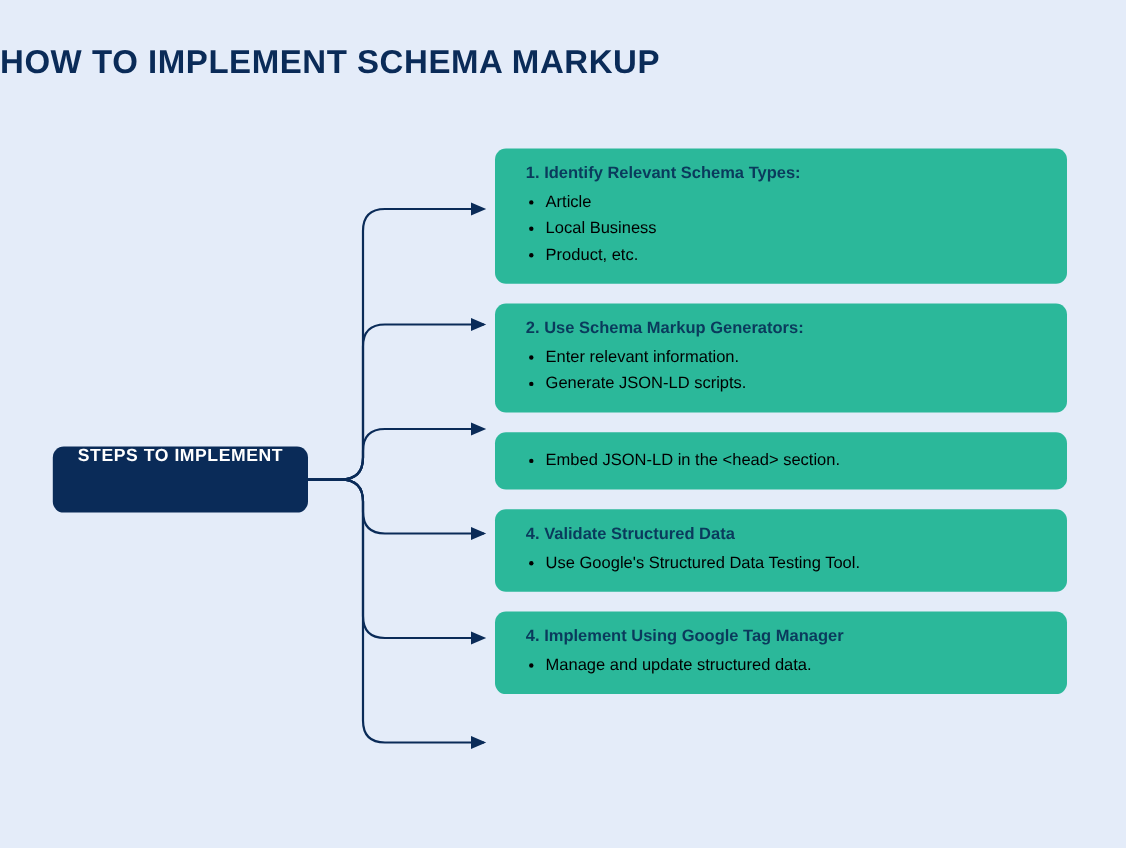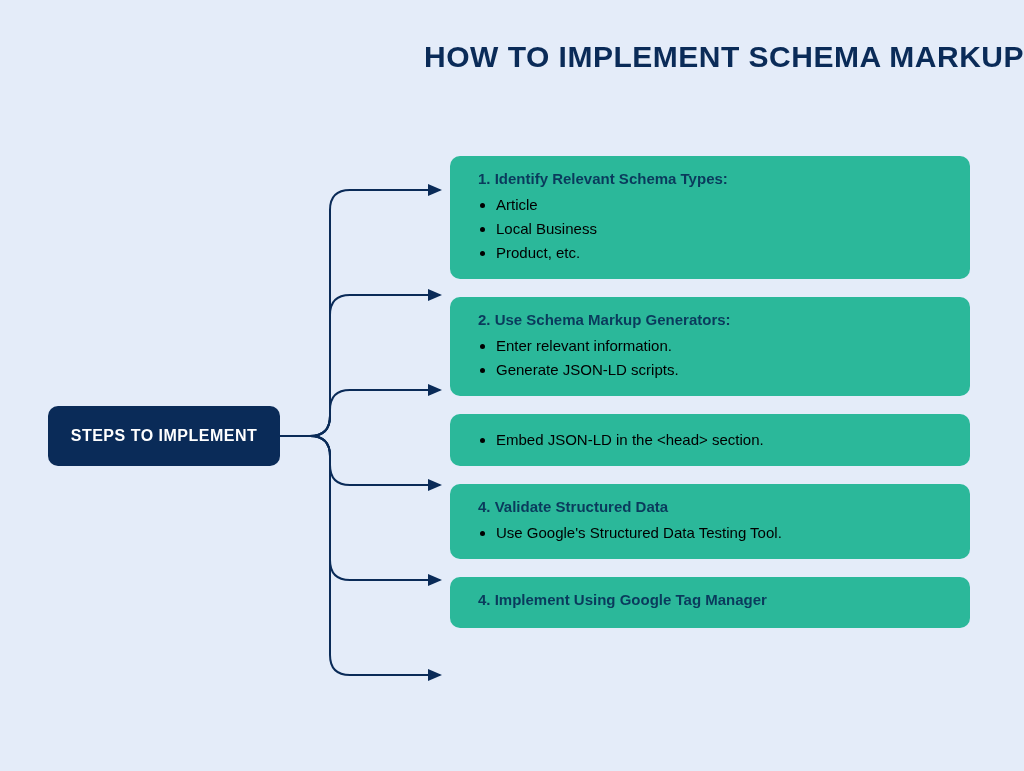--- a/index.html
+++ b/index.html
@@ -5,47 +5,46 @@
   * { margin: 0; padding: 0; box-sizing: border-box; }
   body {
     width: 1024px;
     height: 771px;
     background: #e4ecf9;
     font-family: Arial, Helvetica, sans-serif;
     position: relative;
     overflow: hidden;
   }
   .title {
-    text-align: right;
+    text-align: left;
     font-size: 30px;
     font-weight: 800;
     color: #0a2b58;
     letter-spacing: 0.5px;
     padding-top: 40px;
   }
   .root-box {
     position: absolute;
     left: 48px;
     top: 406px;
     width: 232px;
     height: 60px;
     background: #0a2b58;
     color: #ffffff;
     border-radius: 10px;
     display: flex;
-    align-items: center;
     justify-content: center;
     font-size: 16px;
     font-weight: 800;
     letter-spacing: 0.5px;
   }
   .steps {
     position: absolute;
     left: 450px;
-    top: 156px;
+    top: 135px;
     width: 520px;
     display: flex;
     flex-direction: column;
     gap: 18px;
   }
   .step {
     background: #2bb89a;
     border-radius: 10px;
     padding: 14px 20px 14px 28px;
     color: #0a3a5c;
@@ -120,14 +119,17 @@
     </ul>
   </div>
   <div class="step">
     <div class="step-title">4. Validate Structured Data</div>
     <ul class="step-list">
       <li>Use Google's Structured Data Testing Tool.</li>
     </ul>
   </div>
   <div class="step">
     <div class="step-title">4. Implement Using Google Tag Manager</div>
+    <ul class="step-list">
+      <li>Manage and update structured data.</li>
+    </ul>
   </div>
 </div>
 
 </body></html>

